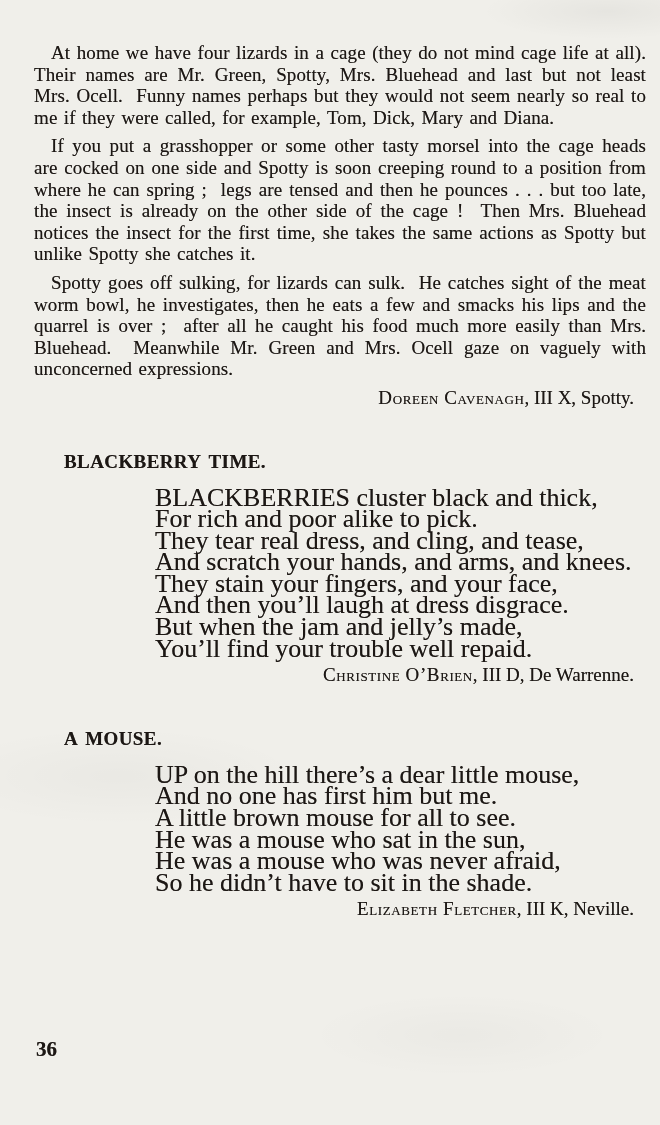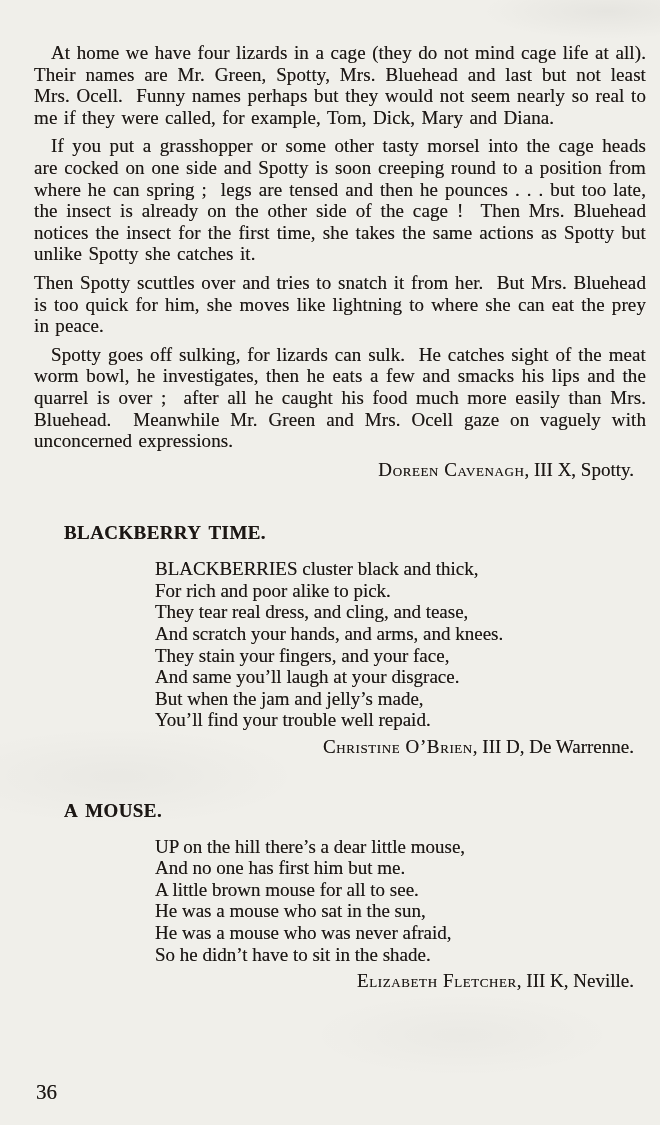--- a/index.html
+++ b/index.html
@@ -54,56 +54,55 @@
     margin: 42px 0 14px 30px;
     text-align: left;
     font-size: 19px;
     font-weight: bold;
     letter-spacing: 0.4px;
     word-spacing: 3px;
     text-shadow: 0 0 0.4px rgba(28,23,20,0.6);
   }
   .poem-lines {
     margin-left: 121px;
-    font-size: 19px;
+    font-size: 26px;
     line-height: 21.6px;
     text-shadow: 0 0 0.35px rgba(28,23,20,0.55);
   }
   .poem-line { white-space: pre; }
   .page-number {
     position: absolute;
     left: 36px;
-    top: 1080px;
+    top: 1037px;
     font-size: 21px;
-    font-weight: normal;
+    font-weight: bold;
     text-shadow: 0 0 0.4px rgba(28,23,20,0.6);
   }
 </style>
 </head>
 <body>
 
 <div class="page">
   <div class="content">
 
     <p class="body-para indent">At home we have four lizards in a cage (they do not mind cage life at all).  Their names are Mr. Green, Spotty, Mrs. Bluehead and last but not least Mrs. Ocell.  Funny names perhaps but they would not seem nearly so real to me if they were called, for example, Tom, Dick, Mary and Diana.</p>
     <p class="body-para indent">If you put a grasshopper or some other tasty morsel into the cage heads are cocked on one side and Spotty is soon creeping round to a position from where he can spring ;  legs are tensed and then he pounces . . . but too late, the insect is already on the other side of the cage !  Then Mrs. Bluehead notices the insect for the first time, she takes the same actions as Spotty but unlike Spotty she catches it.</p>
-    <p class="body-para">Then Spotty scuttles over and tries to snatch it from her.  But Mrs. Bluehead is too quick for him, she moves like lightning to where she can eat the prey in peace.</p>
     <p class="body-para indent">Spotty goes off sulking, for lizards can sulk.  He catches sight of the meat worm bowl, he investigates, then he eats a few and smacks his lips and the quarrel is over ;  after all he caught his food much more easily than Mrs. Bluehead.  Meanwhile Mr. Green and Mrs. Ocell gaze on vaguely with unconcerned expressions.</p>
 
     <p class="attribution"><span class="sc">Doreen Cavenagh</span><span>, III X, Spotty.</span></p>
 
     <section>
       <h2 class="poem-title">BLACKBERRY TIME.</h2>
       <div class="poem-lines">
         <div class="poem-line">BLACKBERRIES cluster black and thick,</div>
         <div class="poem-line">For rich and poor alike to pick.</div>
         <div class="poem-line">They tear real dress, and cling, and tease,</div>
         <div class="poem-line">And scratch your hands, and arms, and knees.</div>
         <div class="poem-line">They stain your fingers, and your face,</div>
-        <div class="poem-line">And same you’ll laugh at your disgrace.</div>
+        <div class="poem-line">And then you’ll laugh at dress disgrace.</div>
         <div class="poem-line">But when the jam and jelly’s made,</div>
         <div class="poem-line">You’ll find your trouble well repaid.</div>
       </div>
     </section>
 
     <p class="attribution"><span class="sc">Christine O’Brien</span><span>, III D, De Warrenne.</span></p>
 
     <section>
       <h2 class="poem-title">A MOUSE.</h2>
       <div class="poem-lines">

